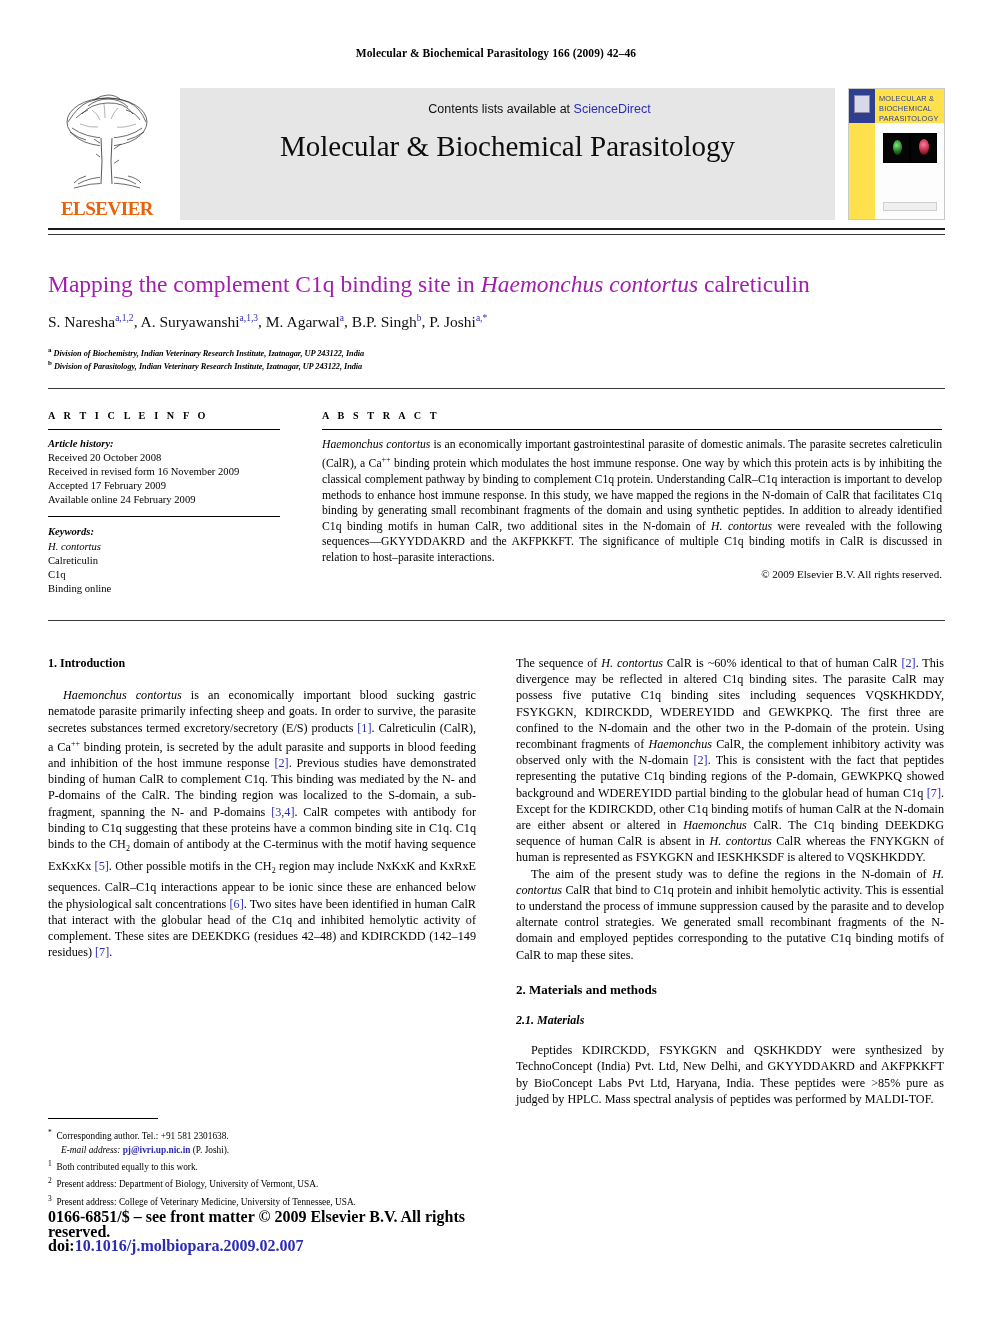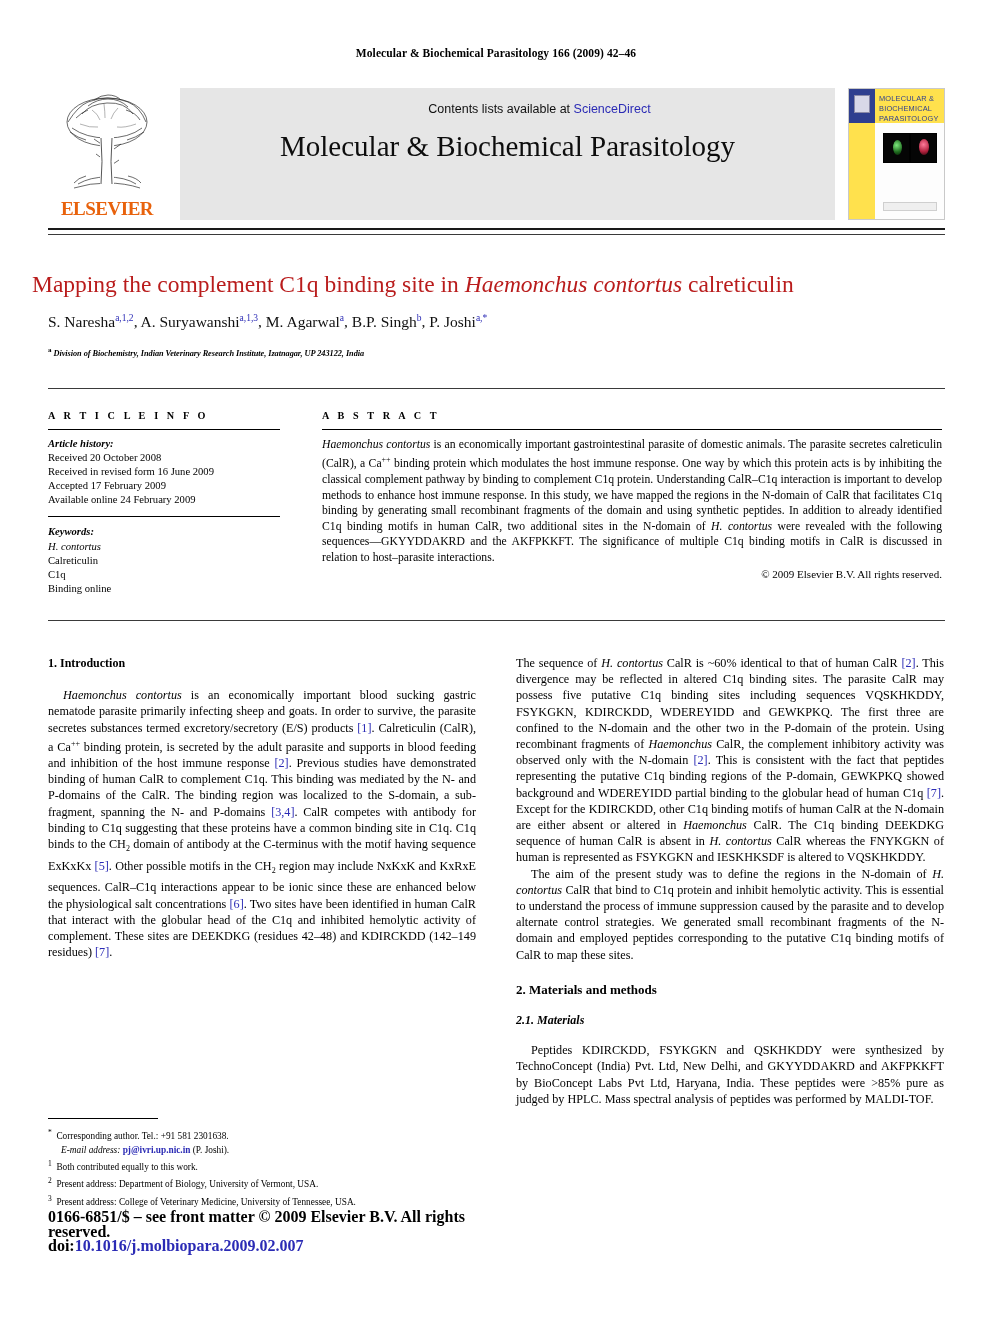--- a/index.html
+++ b/index.html
@@ -174,26 +174,26 @@
   .rule-thin {
     position: absolute;
     left: 48px;
     width: 897px;
     border-top: 1px solid #3a3a3a;
   }
 
   
   .title {
     position: absolute;
-    left: 32px;
+    left: 48px;
     top: 270px;
     width: 900px;
     font-size: 23.5px;
     line-height: 28px;
-    color: #b91c1c;
+    color: #a21caf;
   }
   .title i { font-style: italic; }
   .authors {
     position: absolute;
     left: 48px;
     top: 313px;
     width: 900px;
     font-size: 15.5px;
     color: #111;
   }
@@ -387,30 +387,31 @@
 
   <div class="title">
     <span>Mapping the complement C1q binding site in </span><i>Haemonchus contortus</i><span> calreticulin</span>
   </div>
 
   <div class="authors">
     <span><span>S. Naresha</span><sup>a,1,2</sup><span>, </span></span><span><span>A. Suryawanshi</span><sup>a,1,3</sup><span>, </span></span><span><span>M. Agarwal</span><sup>a</sup><span>, </span></span><span><span>B.P. Singh</span><sup>b</sup><span>, </span></span><span><span>P. Joshi</span><sup>a,*</sup></span>
   </div>
 
   <div class="affil affil-a"><sup>a</sup> <span>Division of Biochemistry, Indian Veterinary Research Institute, Izatnagar, UP 243122, India</span></div>
+  <div class="affil affil-b"><sup>b</sup> <span>Division of Parasitology, Indian Veterinary Research Institute, Izatnagar, UP 243122, India</span></div>
 
   <div class="rule-thin" style="top:388px"></div>
   <div class="rule-thin" style="top:620px"></div>
 
   <div class="infoblock">
     <div class="sec-head">A R T I C L E    I N F O</div>
     <div class="hr-under"></div>
     <div class="info-line info-it">Article history:</div>
     <div class="info-line">Received 20 October 2008</div>
-    <div class="info-line">Received in revised form 16 June 2009</div>
+    <div class="info-line">Received in revised form 16 November 2009</div>
     <div class="info-line">Accepted 17 February 2009</div>
     <div class="info-line">Available online 24 February 2009</div>
     <div class="hr-mid"></div>
     <div class="info-line info-it">Keywords:</div>
     <div class="info-line" style="font-style:italic">H. contortus</div>
     <div class="info-line">Calreticulin</div>
     <div class="info-line">C1q</div>
     <div class="info-line">Binding online</div>
   </div>
 

